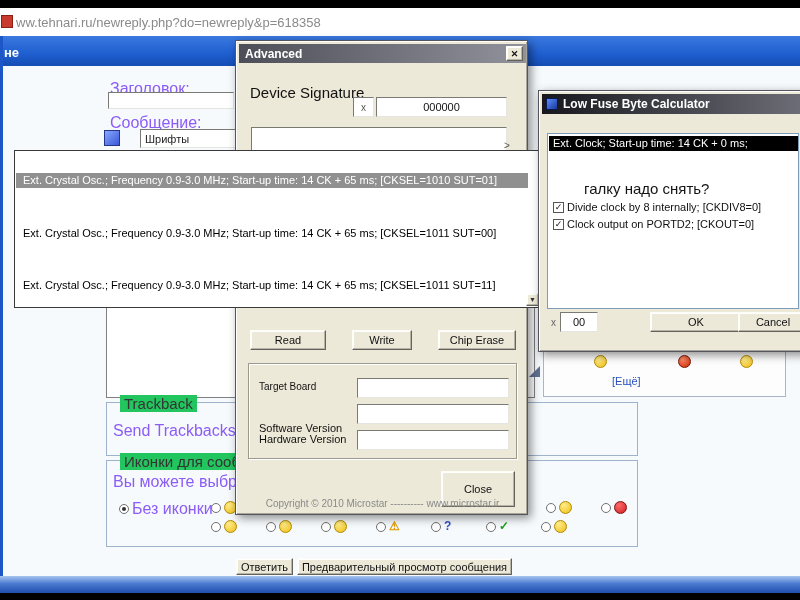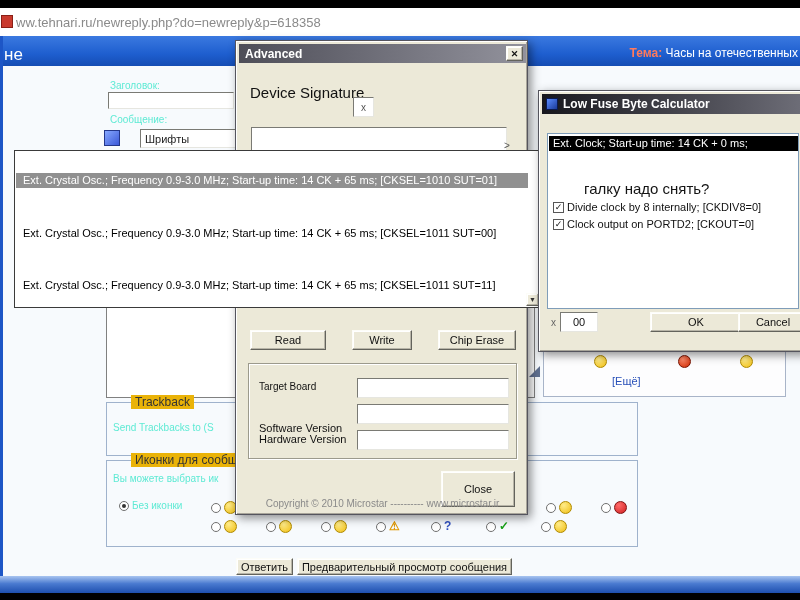--- a/index.html
+++ b/index.html
@@ -20,42 +20,38 @@
   .radio.sel::after{content:"";position:absolute;left:2px;top:2px;width:4px;height:4px;border-radius:50%;background:#333}
   .cb{width:11px;height:11px;background:#fff;border:1px solid #565656;font-size:9px;line-height:9px;text-align:center;color:#111;flex:none}
   .smiley{width:13px;height:13px;border-radius:50%;background:radial-gradient(circle at 35% 30%,#ffec8a,#f0be14);border:1px solid #b08a00;display:inline-block;flex:none}
   .smiley.devil{background:radial-gradient(circle at 35% 30%,#ff8a6a,#cc2800);border-color:#7a1200}
   .smiley.angry{background:radial-gradient(circle at 35% 30%,#ff6a6a,#d02020);border-color:#801010}
   .glyph{font-size:12px;line-height:13px;flex:none}
   .warn{color:#e09800;font-weight:bold}
   .chk{color:#18a018;font-weight:bold}
   .ques{color:#3050c0;font-weight:bold}
   .pair{display:flex;align-items:center;gap:3px}
-  .fsleg{position:absolute;top:-8px;left:24px;background:#eab308;padding:0 4px;font-size:12px;color:#333;white-space:nowrap}
+  .fsleg{position:absolute;top:-8px;left:13px;background:#22c55e;padding:0 4px;font-size:15px;color:#333;white-space:nowrap}
   .nowrap{white-space:nowrap}
-  .lbl{font-size:10px;color:#5eead4;white-space:nowrap}
+  .lbl{font-size:16px;color:#8b5cf6;white-space:nowrap}
 </style>
 </head>
 <body>
 
 <div id="screen">
 
   <div class="abs" style="left:0;top:0;width:800px;height:8px;background:#000"></div>
 
   <div class="abs" style="left:0;top:8px;width:800px;height:28px;background:#fff">
     <span class="abs" style="left:1px;top:7px;width:12px;height:13px;background:#c93a2e;border:1px solid #8a1f16"></span>
     <span class="abs nowrap" style="left:16px;top:7px;font-size:13px;color:#8a8a8a">ww.tehnari.ru/newreply.php?do=newreply&amp;p=618358</span>
   </div>
 
   <div class="abs" style="left:0;top:36px;width:800px;height:30px;background:linear-gradient(180deg,#3b79e0 0%,#1e5ecf 60%,#154db4 100%)">
-    <span class="abs" style="left:4px;top:9px;font-size:17px;font-weight:normal;color:#fff">не</span>
-    <span class="abs nowrap" style="right:2px;top:10px;font-size:12px;color:#fff">
-      <b style="color:#ff7a5c">Тема:</b>
-      <span>Часы на отечественных</span>
-    </span>
+    <span class="abs" style="left:4px;top:9px;font-size:13px;font-weight:bold;color:#fff">не</span>
   </div>
 
   <div class="abs" style="left:0;top:66px;width:800px;height:510px;background:#f7fafd"></div>
   <div class="abs" style="left:0;top:36px;width:3px;height:540px;background:#1d56c6"></div>
 
   <span class="abs lbl" style="left:110px;top:80px">Заголовок:</span>
   <div class="abs inp" style="left:108px;top:92px;width:126px;height:17px"></div>
 
   <span class="abs lbl" style="left:110px;top:114px">Сообщение:</span>
   <span class="abs" style="left:104px;top:130px;width:16px;height:16px;background:linear-gradient(135deg,#86a8ff,#3b58d8);border:1px solid #23368a"></span>
@@ -134,20 +130,21 @@
   <div class="abs" style="left:0;top:576px;width:800px;height:17px;background:linear-gradient(180deg,#a8c4f0,#4a7ad0 45%,#1e4fae)"></div>
 
   <div class="abs dlg" style="left:235px;top:40px;width:293px;height:475px;z-index:10">
     <div class="abs tb adv" style="left:3px;top:3px;width:287px;height:19px">
       <span>Advanced</span>
       <span class="abs btn" style="right:3px;top:2px;width:17px;height:15px;font-size:9px">✕</span>
     </div>
 
     <span class="abs nowrap" style="left:14px;top:43px;font-size:15px;color:#111">Device Signature</span>
     <div class="abs inp" style="left:117px;top:56px;width:21px;height:20px;display:flex;align-items:center;justify-content:center;color:#555;font-size:10px">x</div>
+    <div class="abs inp" style="left:140px;top:56px;width:131px;height:20px;display:flex;align-items:center;justify-content:center">000000</div>
 
     <div class="abs inp" style="left:15px;top:86px;width:256px;height:24px"></div>
     <span class="abs" style="left:268px;top:99px;font-size:10px;color:#555">&gt;</span>
 
     <div class="abs btn" style="left:14px;top:289px;width:76px;height:20px">Read</div>
     <div class="abs btn" style="left:116px;top:289px;width:60px;height:20px">Write</div>
     <div class="abs btn" style="left:202px;top:289px;width:78px;height:20px">Chip Erase</div>
 
     <div class="abs" style="left:12px;top:322px;width:269px;height:96px;border:1px solid #9c9a8c;box-shadow:inset 1px 1px 0 #fff,1px 1px 0 #fff">
       <span class="abs nowrap" style="left:10px;top:17px;font-size:10px;color:#111">Target Board</span>

